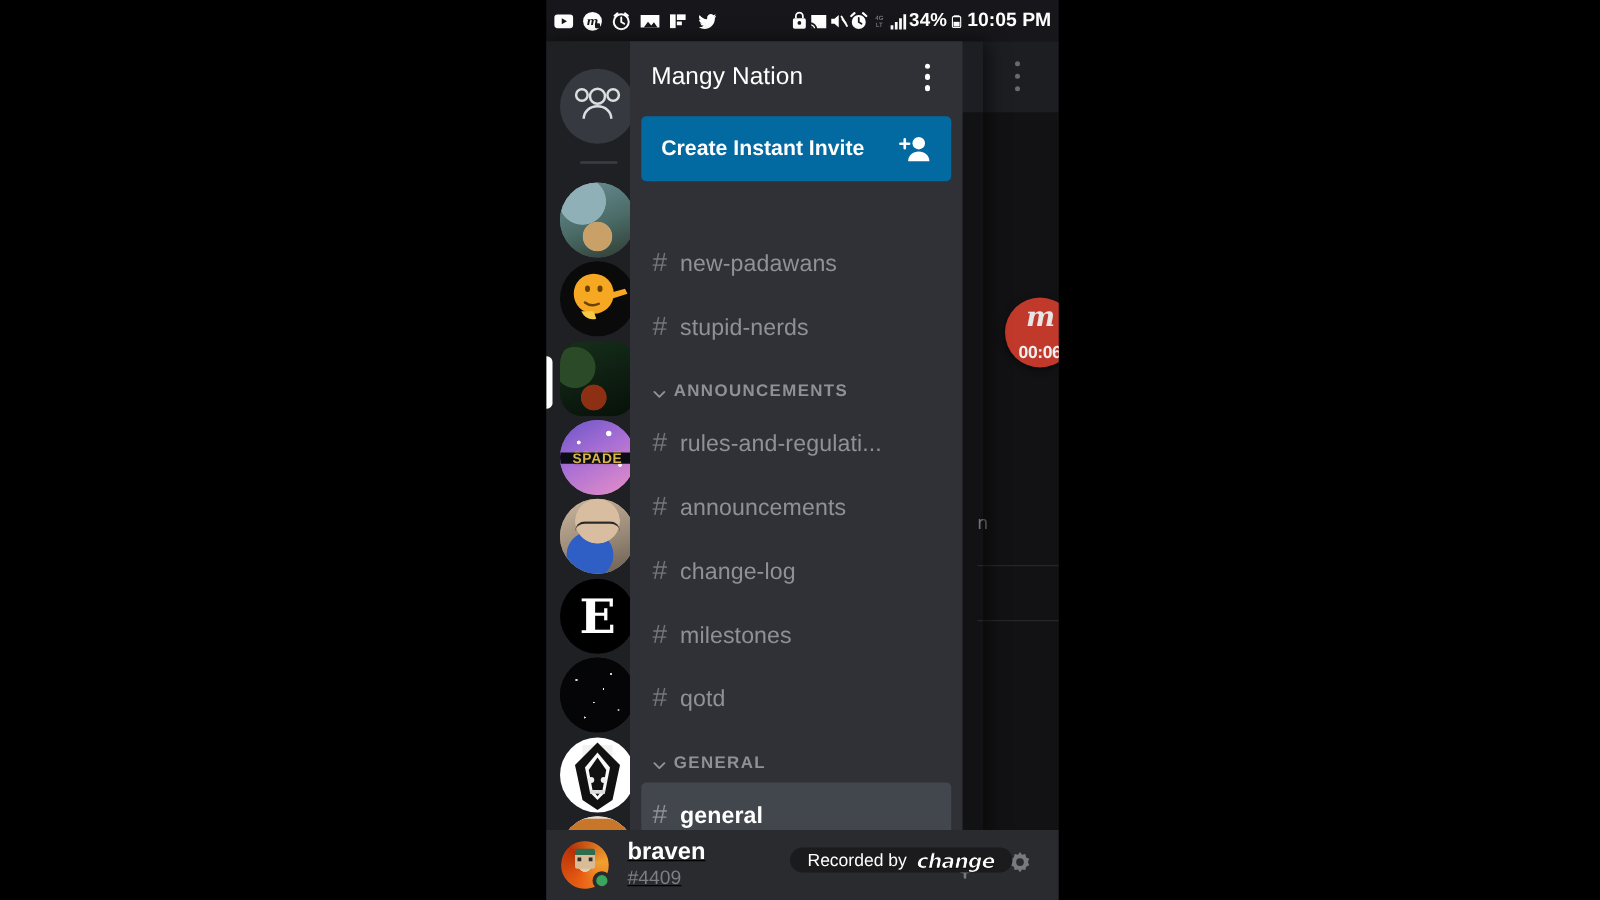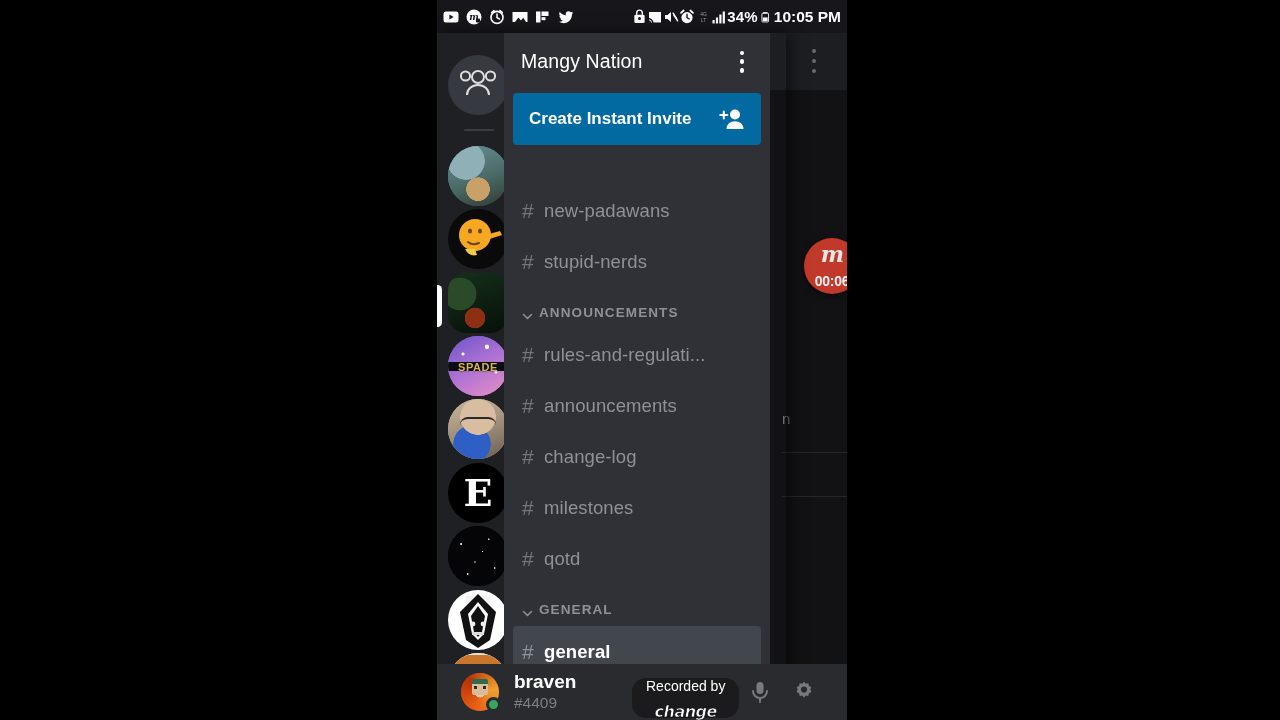--- a/index.html
+++ b/index.html
@@ -108,40 +108,40 @@
   .cat-row { display:flex; align-items:center; padding:0 9px 0 18px;
              height:34px; margin-top:8px; cursor:pointer; }
   .cat-chev { width:11px; height:11px; flex:none; margin-right:6px;
               margin-top:2px; }
   .cat-label { font-size:13.5px; font-weight:700; letter-spacing:1.1px;
                color:#8e9297; }
 
   
   #userbar { position:absolute; left:0; bottom:0; width:410px; height:56px;
              background:#292b2f; display:flex; align-items:center;
-             padding:0 24px; z-index:20; }
+             padding:0 12px; z-index:20;text-decoration:underline; }
   #ub-avatar { width:38px; height:38px; border-radius:50%; position:relative;
                overflow:visible; flex:none; }
   #ub-av-img { width:38px; height:38px; border-radius:50%; overflow:hidden;
                position:relative; background:#b5521f; }
   #ub-status { position:absolute; right:-2px; bottom:-1px; width:15px;
                height:15px; border-radius:50%; background:#3ba55d;
                border:3px solid #292b2f; }
   #ub-names { margin-left:15px; display:flex; flex-direction:column;
               justify-content:center; }
   #ub-user { font-size:19px; font-weight:700; color:#fff; line-height:1.15; }
   #ub-tag { font-size:15.5px; color:#7c7f85; line-height:1.3; }
   #ub-actions { margin-left:auto; display:flex; align-items:center; gap:18px;
                 padding-right:6px; }
   .ub-ic { width:26px; height:26px; opacity:.55; cursor:pointer; }
 
   
-  #watermark { position:absolute; left:195px; top:14px; height:40px;
+  #watermark { position:absolute; left:195px; top:14px; height:20px;
                background:#1b1b1d; border-radius:14px; display:flex;
-               align-items:center; padding:0 14px; gap:8px; z-index:25;flex-direction:column; }
+               align-items:center; padding:0 14px; gap:8px; z-index:25; }
   #wm-text { font-size:14px; color:#fff; font-weight:400; }
   #wm-logo { font-family:"DejaVu Sans", sans-serif; font-style:italic;
              font-weight:700; font-size:16px; color:#fff;
              letter-spacing:-.5px;
              -webkit-text-stroke:0.6px #000; }
 
   
   .ph { position:absolute; inset:0; }
 </style>
 </head>

